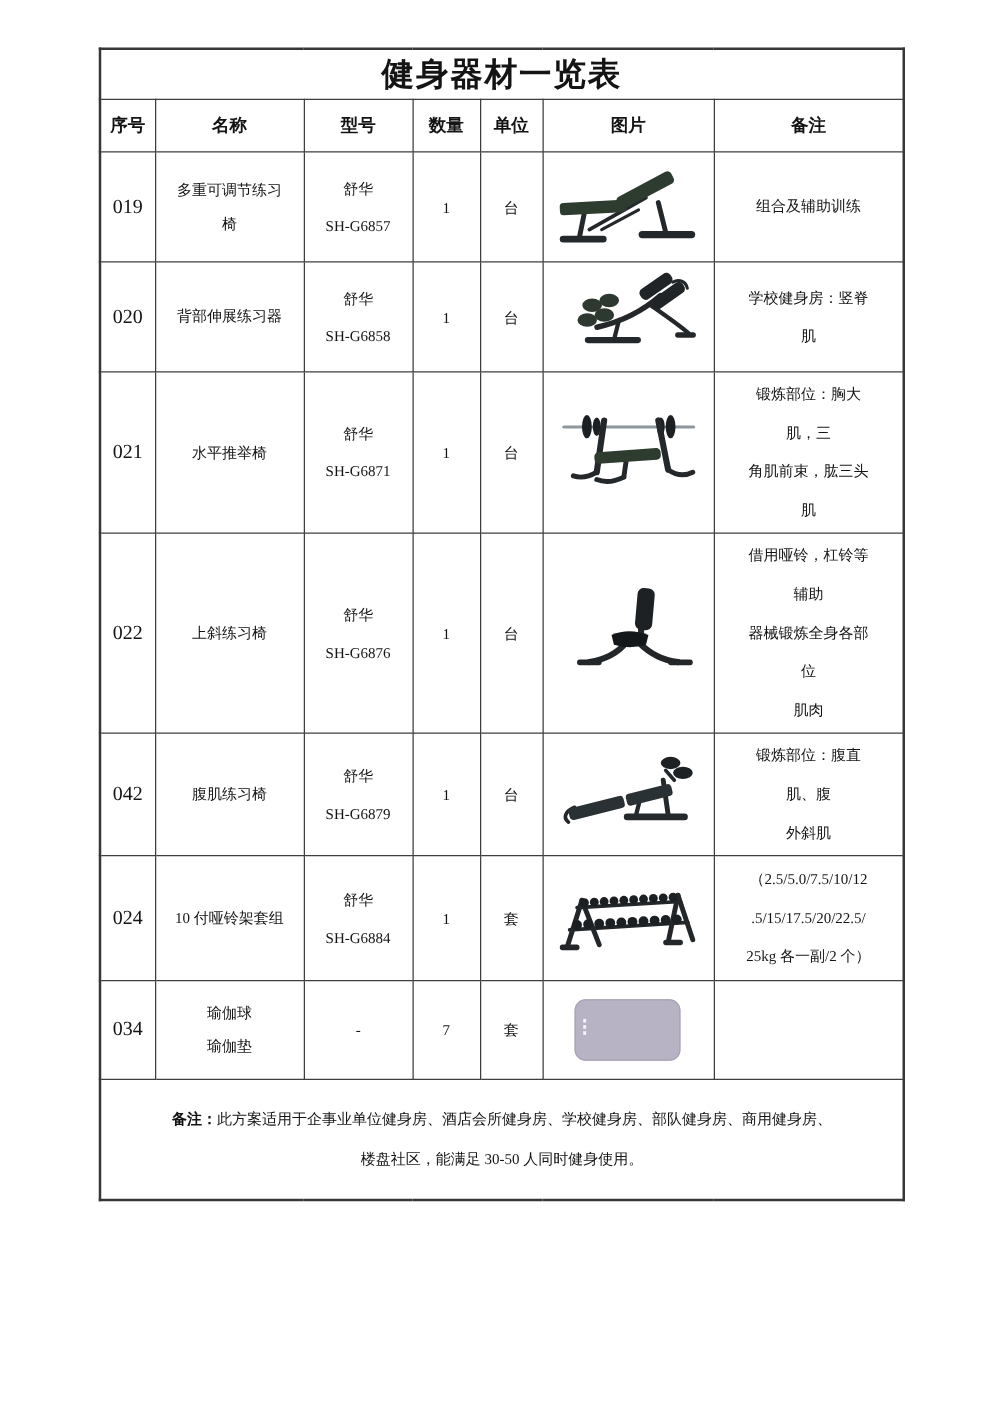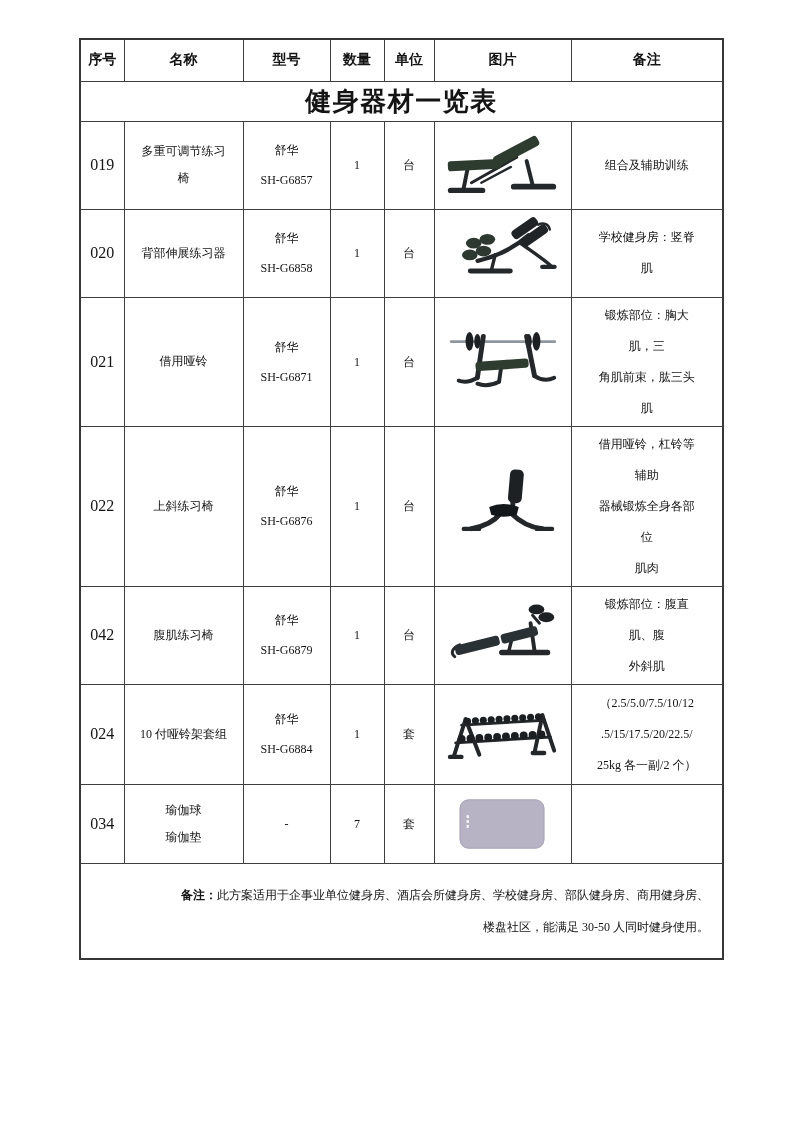--- a/index.html
+++ b/index.html
@@ -21,51 +21,51 @@
   }
   th{font-weight:700;font-size:14px;}
   .title-cell{font-size:26px;font-weight:700;letter-spacing:1.5px;}
   .c-no{font-size:16px;}
   .c-name{white-space:pre-line;line-height:27px;}
   .c-model div{line-height:30px;}
   .c-qty,.c-unit{line-height:20px;}
   .c-img{padding:1px 0;}
   .c-img svg{display:block;margin:0 auto;}
   .c-remark{white-space:pre-line;line-height:31px;padding:2px 23px;}
-  .footer-cell{line-height:32px;padding:8px 13px;text-align:right;}
+  .footer-cell{line-height:32px;padding:8px 13px;text-align:center;}
   .footer-label{font-weight:700;}
   .footer-text{white-space:pre-line;}
 </style>
 </head>
 <body>
 
 <table>
   <colgroup>
     <col style="width:44px">
       <col style="width:119px">
       <col style="width:87px">
     <col style="width:54px">
       <col style="width:50px">
       <col style="width:137px">
     <col style="width:152px">
   </colgroup>
 
   <tbody>
-      <tr style="height:42px">
+      <tr style="height:40px">
+    <td colspan="7" class="title-cell">健身器材一览表</td>
+  </tr>
+
+  <tr style="height:42px">
     <th>序号</th>
     <th>名称</th>
     <th>型号</th>
     <th>数量</th>
     <th>单位</th>
     <th>图片</th>
     <th>备注</th>
-  </tr>
-
-  <tr style="height:40px">
-    <td colspan="7" class="title-cell">健身器材一览表</td>
   </tr>
 
   <tr style="height:88px">
     <td class="c-no">019</td>
     <td class="c-name">多重可调节练习
 椅</td>
     <td class="c-model">
       <div>舒华</div>
       <div>SH-G6857</div>
     </td>
@@ -119,21 +119,21 @@
         <ellipse cx="50" cy="28" rx="8" ry="5.5" fill="#2c3830"></ellipse>
         <ellipse cx="32" cy="44" rx="8" ry="5.5" fill="#2c3830"></ellipse>
         <ellipse cx="46" cy="40" rx="8" ry="5.5" fill="#2c3830"></ellipse>
       </svg>
     </td>
     <td class="c-remark">学校健身房：竖脊肌</td>
   </tr>
 
   <tr style="height:92px">
     <td class="c-no">021</td>
-    <td class="c-name">借用哑铃</td>
+    <td class="c-name">水平推举椅</td>
     <td class="c-model">
       <div>舒华</div>
       <div>SH-G6871</div>
     </td>
     <td class="c-qty">1</td>
     <td class="c-unit">台</td>
     <td class="c-img">
       <svg width="130" height="86" viewBox="0 0 132 84">
         <rect x="12" y="20" width="108" height="2.6" rx="1.3" fill="#8f969c"></rect>
         <ellipse cx="32" cy="21" rx="4" ry="9.5" fill="#1c2023"></ellipse>

